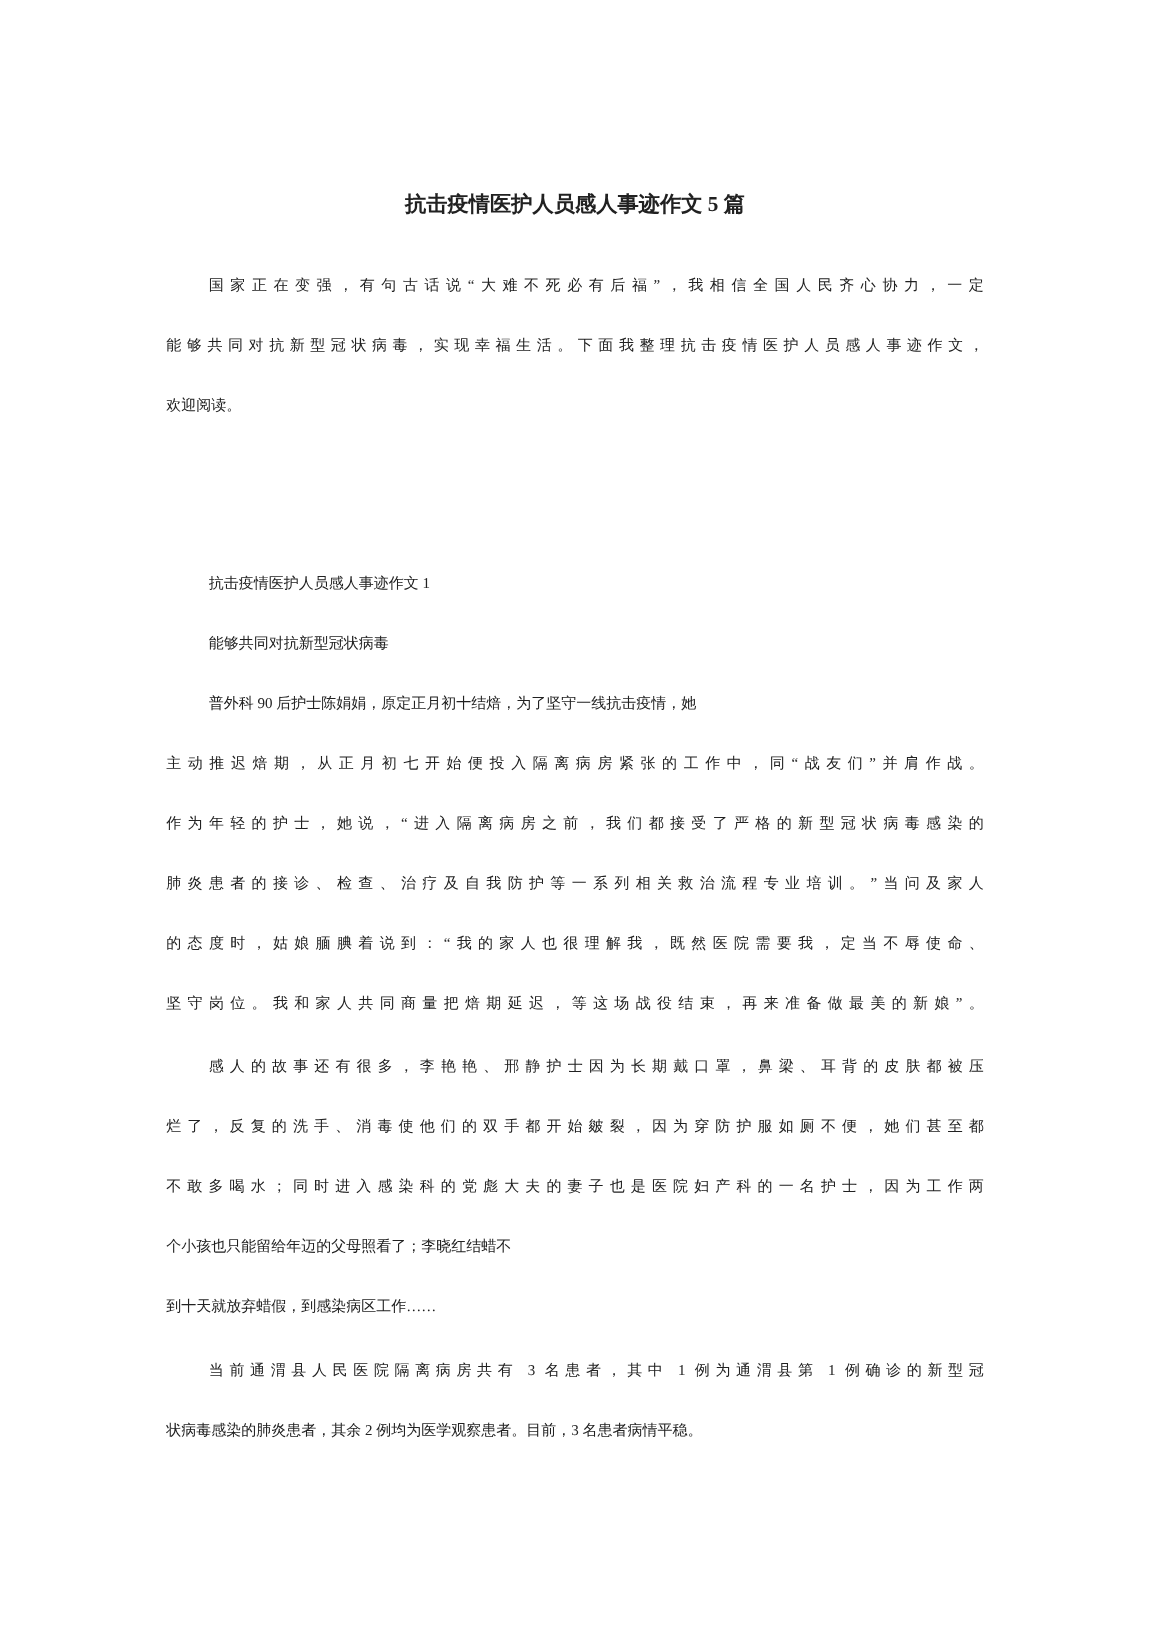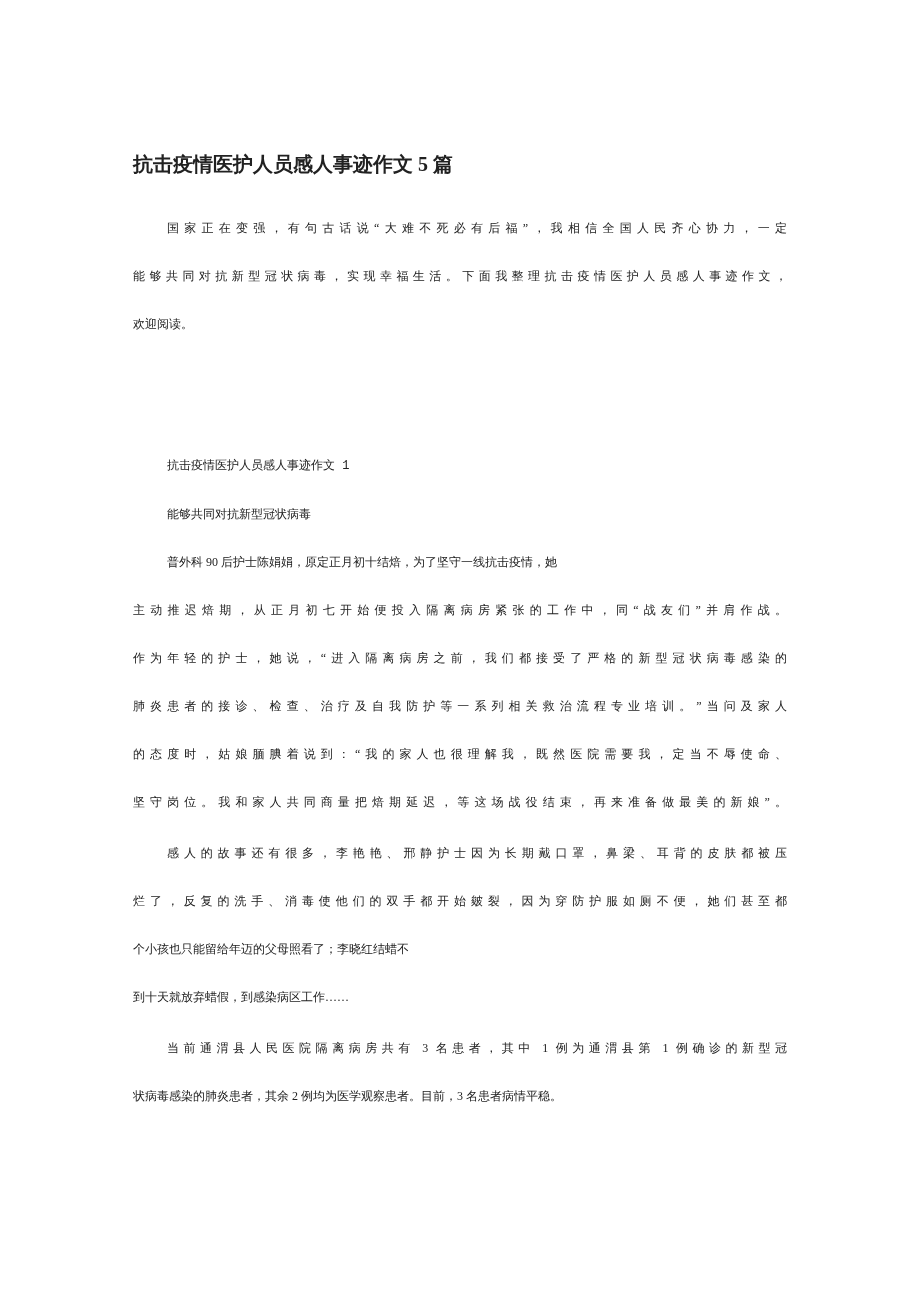--- a/index.html
+++ b/index.html
@@ -17,43 +17,43 @@
     color: #212121;
   }
   .text-column {
     position: absolute;
     left: 133px;
     top: 0;
     width: 654px;
   }
   .doc-title {
     margin: 147px 0 0 0;
-    font-size: 20px;
+    font-size: 17px;
     line-height: 34px;
     font-weight: bold;
-    text-align: left;
+    text-align: center;
     white-space: nowrap;
   }
   .line {
     font-size: 12px;
     line-height: 48px;
     height: 48px;
     margin: 0;
     text-align: left;
   }
   
   .j {
     text-align: justify;
     text-align-last: justify;
   }
   
   .in {
     text-indent: 34px;
   }
-  .gap-large { margin-top: 94px; font-family: Liberation Mono, monospace; }
+  .gap-large { margin-top: 94px; }
   .gap-small { margin-top: 3px; }
   .first-body-line { margin-top: 23px; }
 </style>
 </head>
 <body>
 
 <div class="page">
   <div class="text-column">
 
     <h1 class="doc-title">抗击疫情医护人员感人事迹作文 5 篇</h1>
@@ -68,20 +68,21 @@
 
     <div class="line in">普外科 90 后护士陈娟娟，原定正月初十结焙，为了坚守一线抗击疫情，她</div>
     <div class="line j">主动推迟焙期，从正月初七开始便投入隔离病房紧张的工作中，同“战友们”并肩作战。</div>
     <div class="line j">作为年轻的护士，她说，“进入隔离病房之前，我们都接受了严格的新型冠状病毒感染的</div>
     <div class="line j">肺炎患者的接诊、检查、治疗及自我防护等一系列相关救治流程专业培训。”当问及家人</div>
     <div class="line j">的态度时，姑娘腼腆着说到：“我的家人也很理解我，既然医院需要我，定当不辱使命、</div>
     <div class="line j">坚守岗位。我和家人共同商量把焙期延迟，等这场战役结束，再来准备做最美的新娘”。</div>
 
     <div class="line j in gap-small">感人的故事还有很多，李艳艳、邢静护士因为长期戴口罩，鼻梁、耳背的皮肤都被压</div>
     <div class="line j">烂了，反复的洗手、消毒使他们的双手都开始皴裂，因为穿防护服如厕不便，她们甚至都</div>
+    <div class="line j">不敢多喝水；同时进入感染科的党彪大夫的妻子也是医院妇产科的一名护士，因为工作两</div>
     <div class="line">个小孩也只能留给年迈的父母照看了；李晓红结蜡不</div>
     <div class="line">到十天就放弃蜡假，到感染病区工作……</div>
 
     <div class="line j in gap-small">当前通渭县人民医院隔离病房共有 3 名患者，其中 1 例为通渭县第 1 例确诊的新型冠</div>
     <div class="line">状病毒感染的肺炎患者，其余 2 例均为医学观察患者。目前，3 名患者病情平稳。</div>
 
   </div>
 </div>
 
 </body></html>

